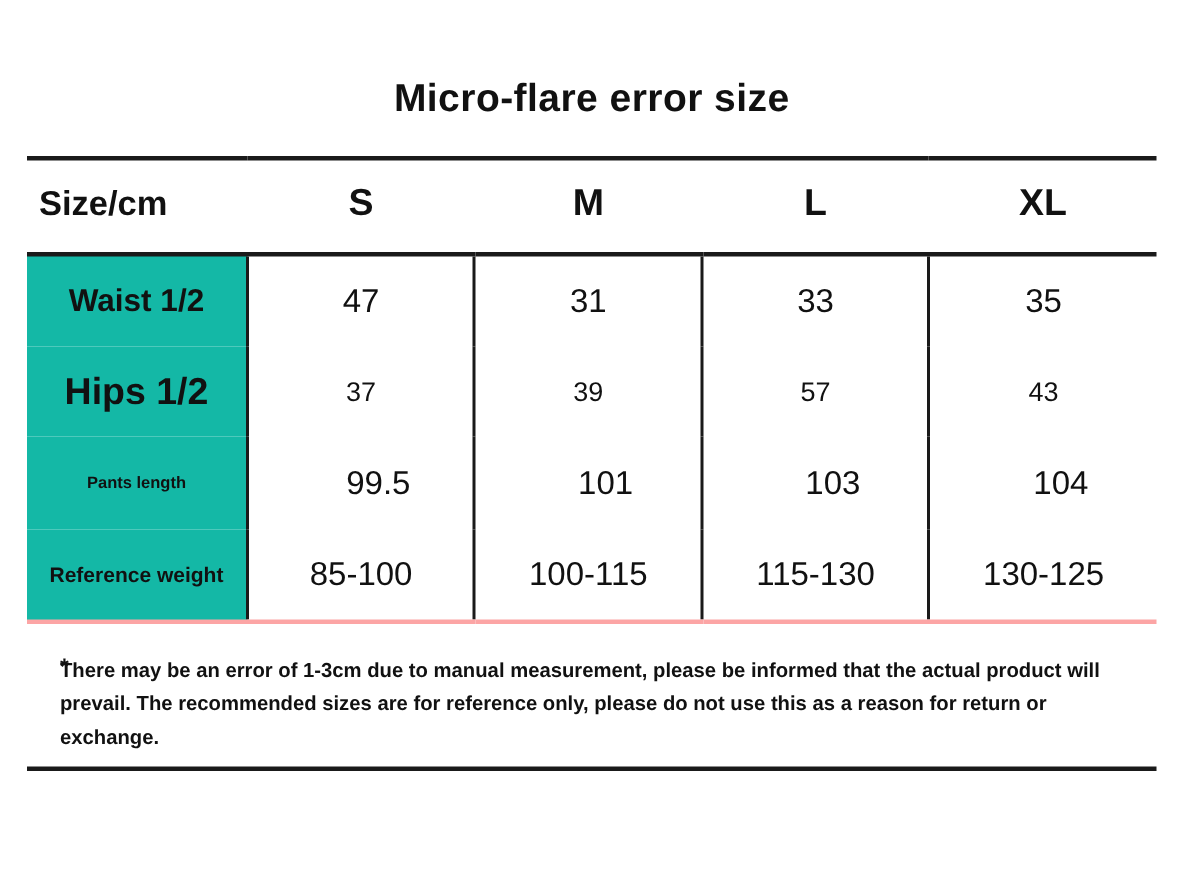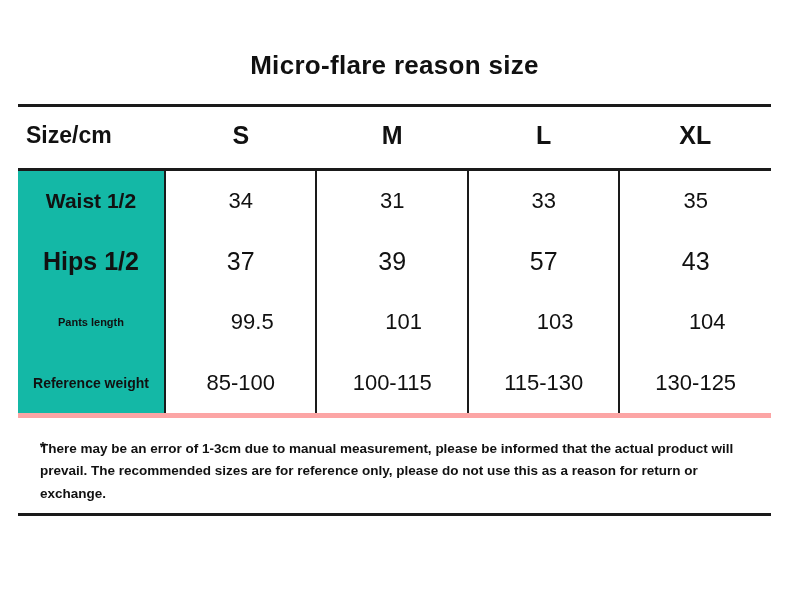--- a/index.html
+++ b/index.html
@@ -73,37 +73,37 @@
     border-right: 2px solid #1a1a1a;
   }
   tbody td:last-child {
     border-right: none;
   }
   tbody td.rowlabel {
     font-weight: bold;
     background: #14b8a6;
   }
   tbody tr:last-child td {
-    border-bottom: 5px solid #fca5a5;
+    border-bottom: 3px solid #fca5a5;
     text-align: center;
   }
 
   
   tbody tr.r0 td { height: 58px; }
   tbody tr.r1 td { height: 58px; }
   tbody tr.r2 td { height: 60px; }
   tbody tr.r3 td { height: 58px; }
 
   tbody tr.r0 td.rowlabel { font-size: 21px; }
   tbody tr.r1 td.rowlabel { font-size: 25px; }
   tbody tr.r2 td.rowlabel { font-size: 11px; line-height: 1.15; }
   tbody tr.r3 td.rowlabel { font-size: 14px; line-height: 1.15; }
 
   tbody tr.r0 td.val { font-size: 22px; }
-  tbody tr.r1 td.val { font-size: 25px; }
+  tbody tr.r1 td.val { font-size: 18px; }
   tbody tr.r2 td.val { font-size: 22px; padding-left: 24px; }
   tbody tr.r3 td.val { font-size: 22px; }
 
   .note {
     margin: 0 18px;
     padding-top: 14px;
     position: relative;
     font-size: 13.5px;
     line-height: 1.65;
     color: #111111;
@@ -126,21 +126,21 @@
     border-top: 3px solid #1a1a1a;
     height: 0;
   }
   .note-gap { height: 6px; }
 </style>
 </head>
 <body>
 
 <div class="page">
 
-  <div class="title">Micro-flare reason size</div>
+  <div class="title">Micro-flare error size</div>
 
   <div class="table-wrap">
     <table class="size-table">
       <colgroup>
         <col class="label-col">
         <col class="val-col">
         <col class="val-col">
         <col class="val-col">
         <col class="val-col">
       </colgroup>
@@ -149,21 +149,21 @@
           <th class="head-label">Size/cm</th>
           <th>S</th>
           <th>M</th>
           <th>L</th>
           <th>XL</th>
         </tr>
       </thead>
       <tbody>
         <tr class="r0">
           <td class="rowlabel">Waist 1/2</td>
-          <td class="val">34</td>
+          <td class="val">47</td>
           <td class="val">31</td>
           <td class="val">33</td>
           <td class="val">35</td>
         </tr>
         <tr class="r1">
           <td class="rowlabel">Hips 1/2</td>
           <td class="val">37</td>
           <td class="val">39</td>
           <td class="val">57</td>
           <td class="val">43</td>

